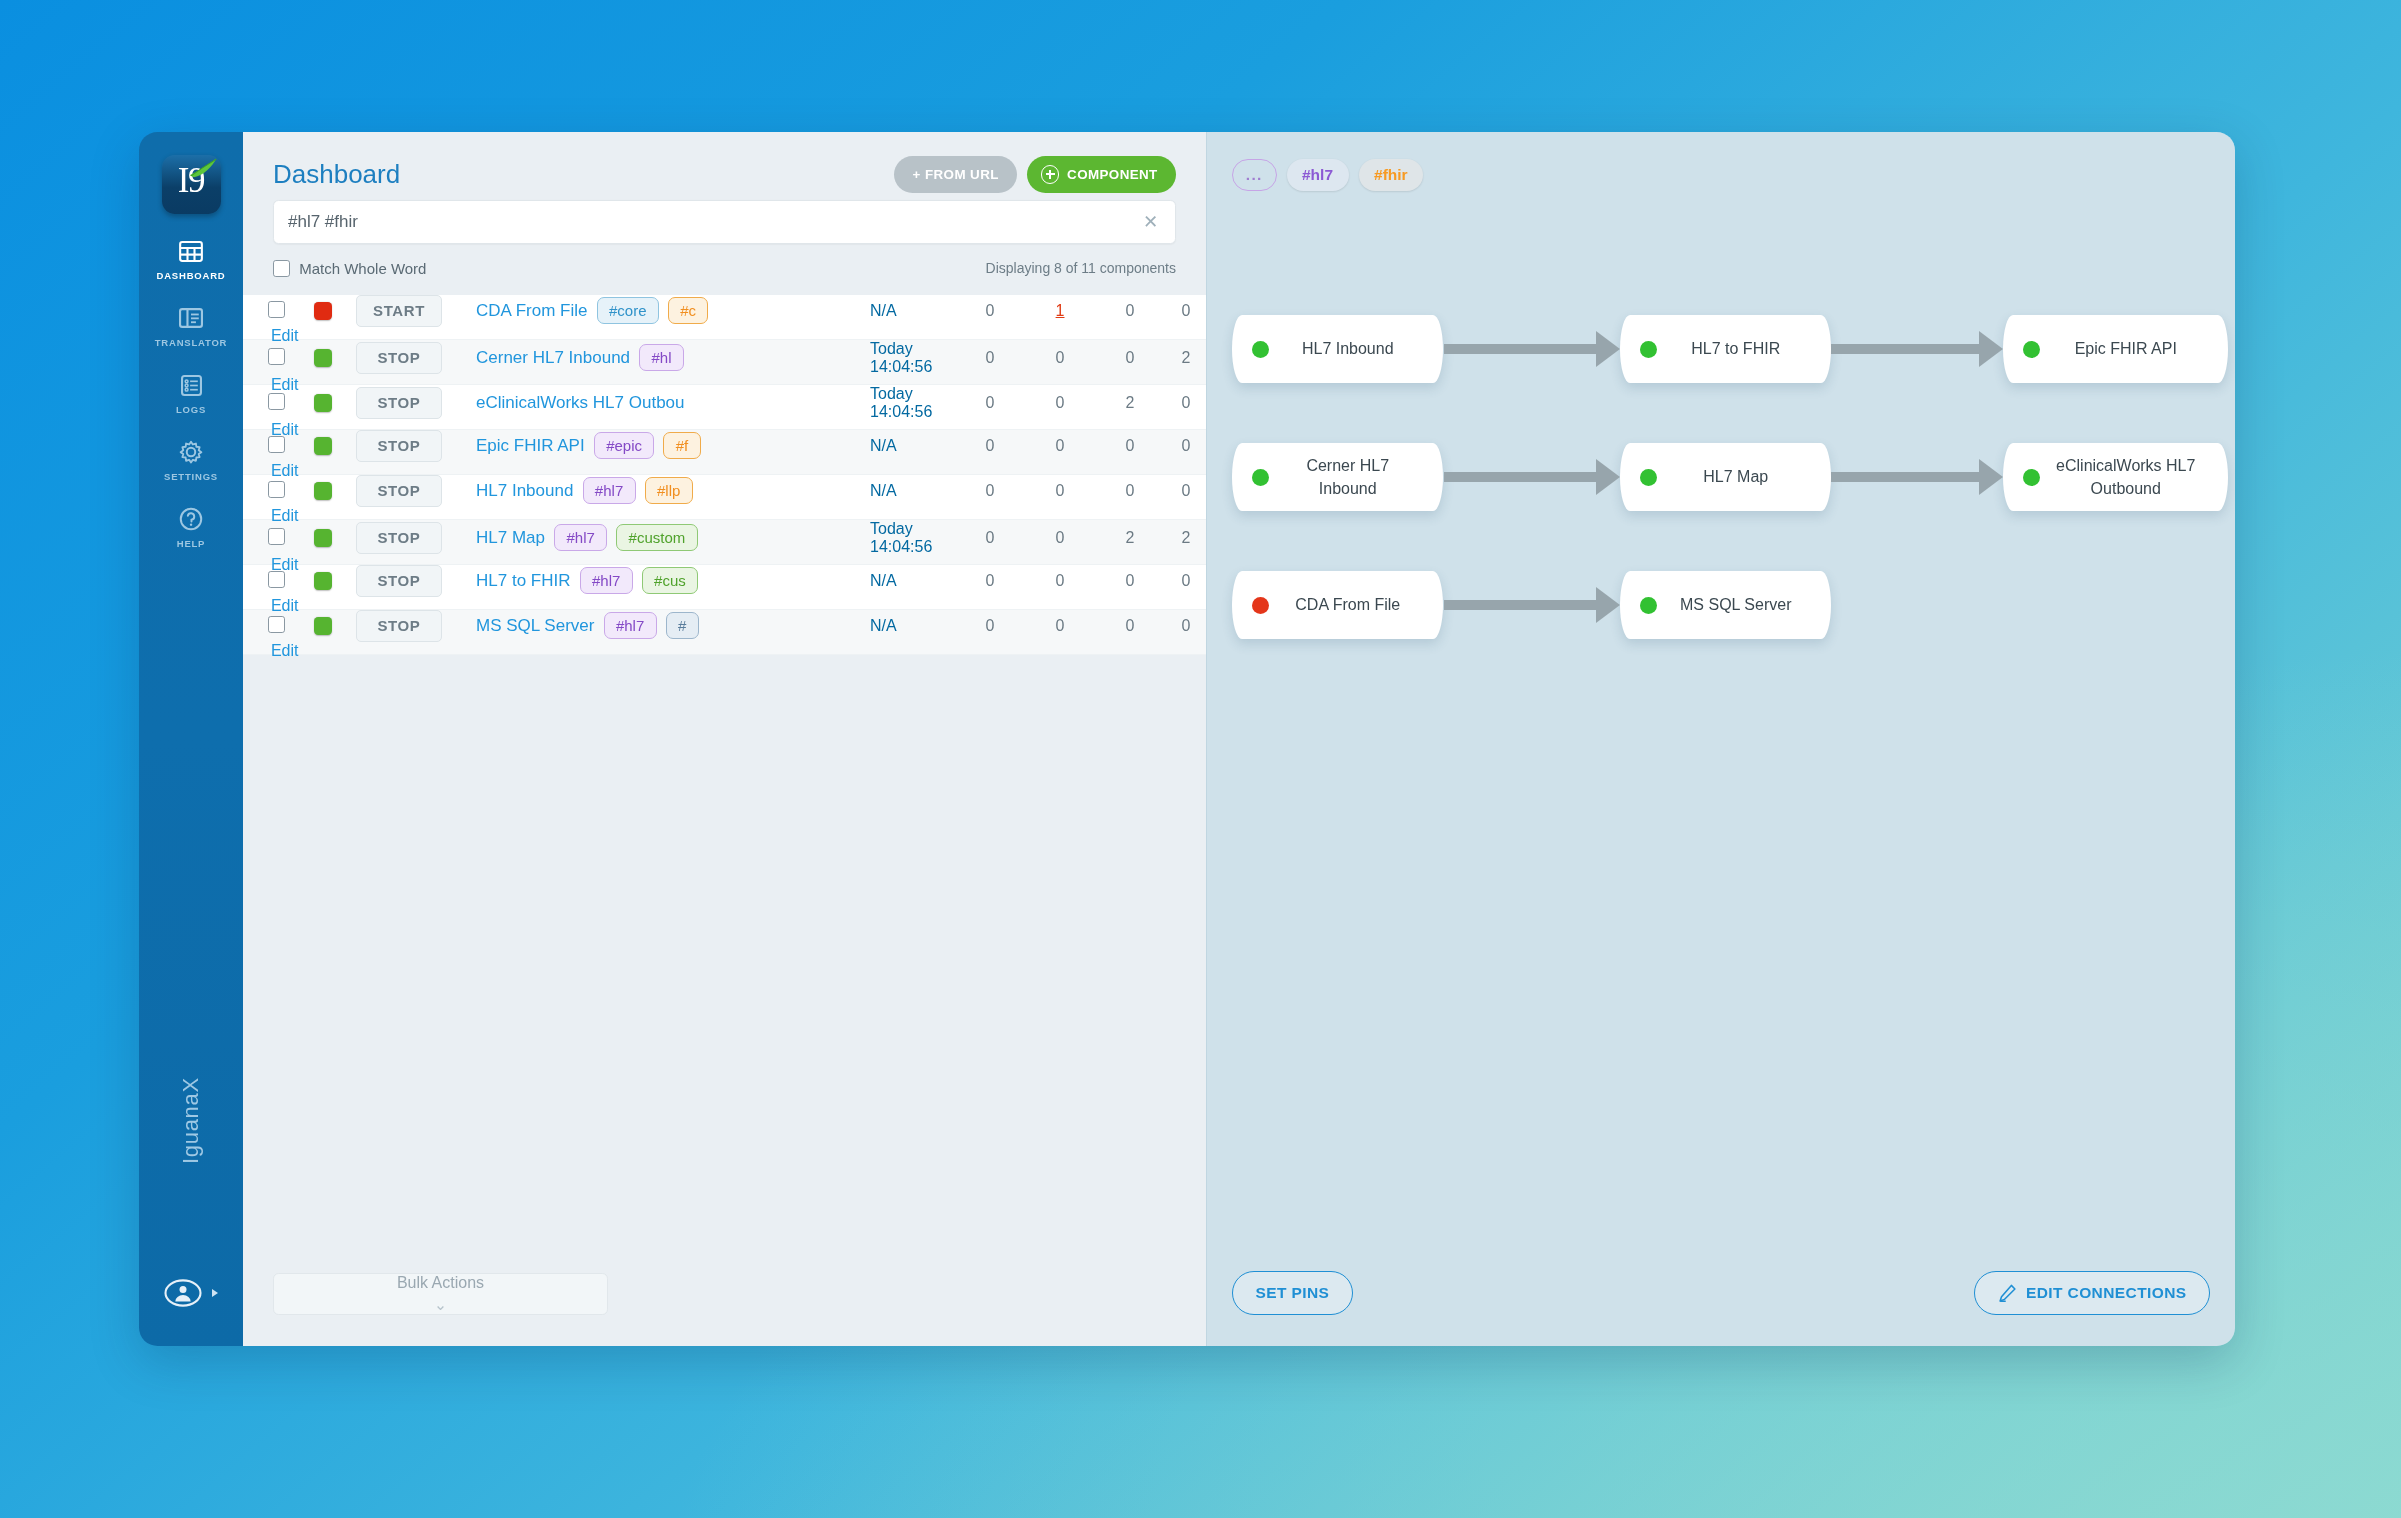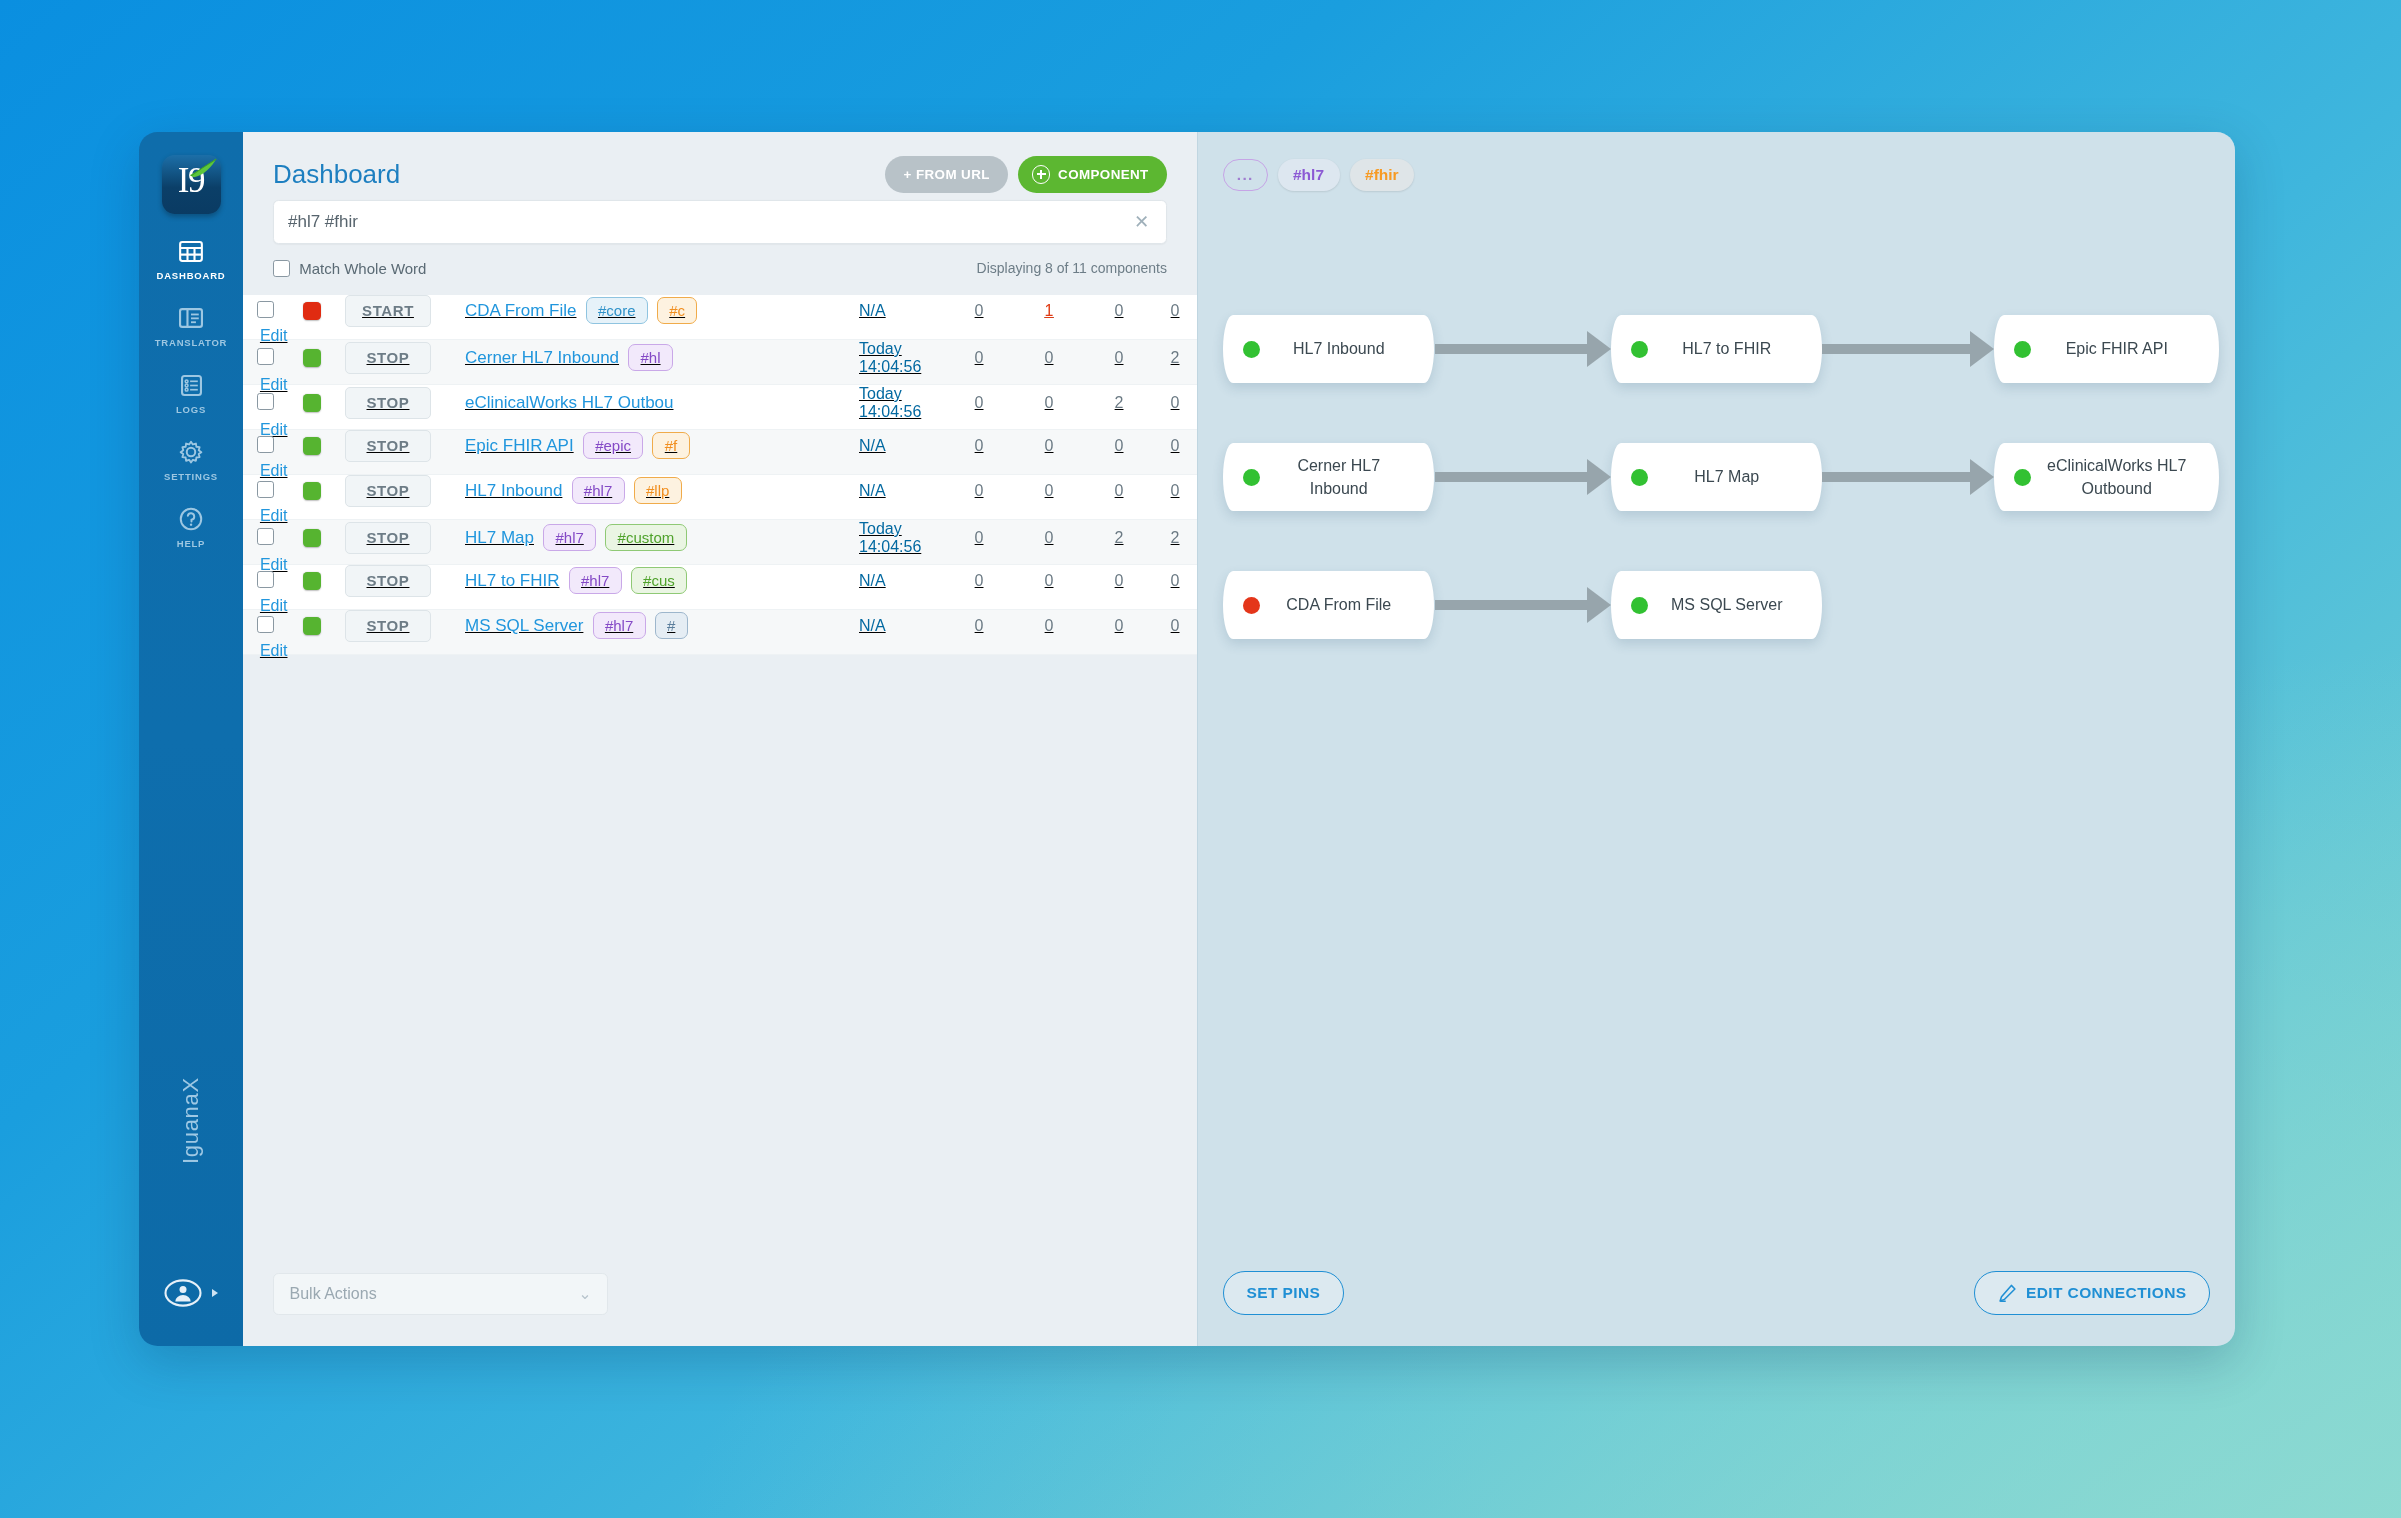--- a/index.html
+++ b/index.html
@@ -162,24 +162,23 @@
     border-top: 0.7px solid #dde5e9;
     border-bottom: 0.7px solid #dde5e9;
     font-size: 15px; color: #4a5a64; letter-spacing: 0.4px;
   }
   .tbl-head .c-num, .tbl-head .c-edit { text-align: right; padding-right: 15.5px; }
   .tbl-row {
     display: grid;
     grid-template-columns: 46px 42px 120px 211px 183px 70px 70px 70px 70px 56px;
     align-items: center;
     height: 45px;
-    padding-left: 14px;
+    padding-left: 25px;
     border-bottom: 0.7px solid #eef2f4;
     background: #ffffff;
-    text-decoration: underline;
   }
   .tbl-row.alt { background: #f6f8f9; }
   .tbl-row .c-num { text-align: right; padding-right: 15.5px; font-size: 16px; color: #6b7a84; }
   .tbl-row .c-edit { text-align: right; padding-right: 15.5px; }
   .tbl-row .c-edit a { color: #2196dd; font-size: 16px; text-decoration: none; cursor: pointer; }
   .err-flag { color: #e03b14; text-decoration: underline; }
 
   .statusdot {
     width: 18.3px; height: 18.3px; border-radius: 4.2px; display:block;
     box-shadow: 0 0.7px 1.4px rgba(0,0,0,.25);
@@ -218,20 +217,21 @@
 
   .bulk-wrap {
     position: absolute; left: 30px; bottom: 31px; width: 335px;
   }
   .bulk {
     height: 42px; border-radius: 5.6px;
     border: 0.7px solid #e1e7eb; background: #f2f6f8;
     display:flex; align-items:center; padding: 0 15.5px;
     font-size: 16px; color: #9aa8b1; cursor:pointer;
     justify-content: space-between;
+    flex-direction: column;
   }
   .bulk .chev { color:#b6c3cb; font-size: 15.5px; }
 
   
   .rightpanel {
     flex: 1;
     background: #cfe1ea;
     position: relative;
     border-left: 0.7px solid #c0d6e1;
   }

